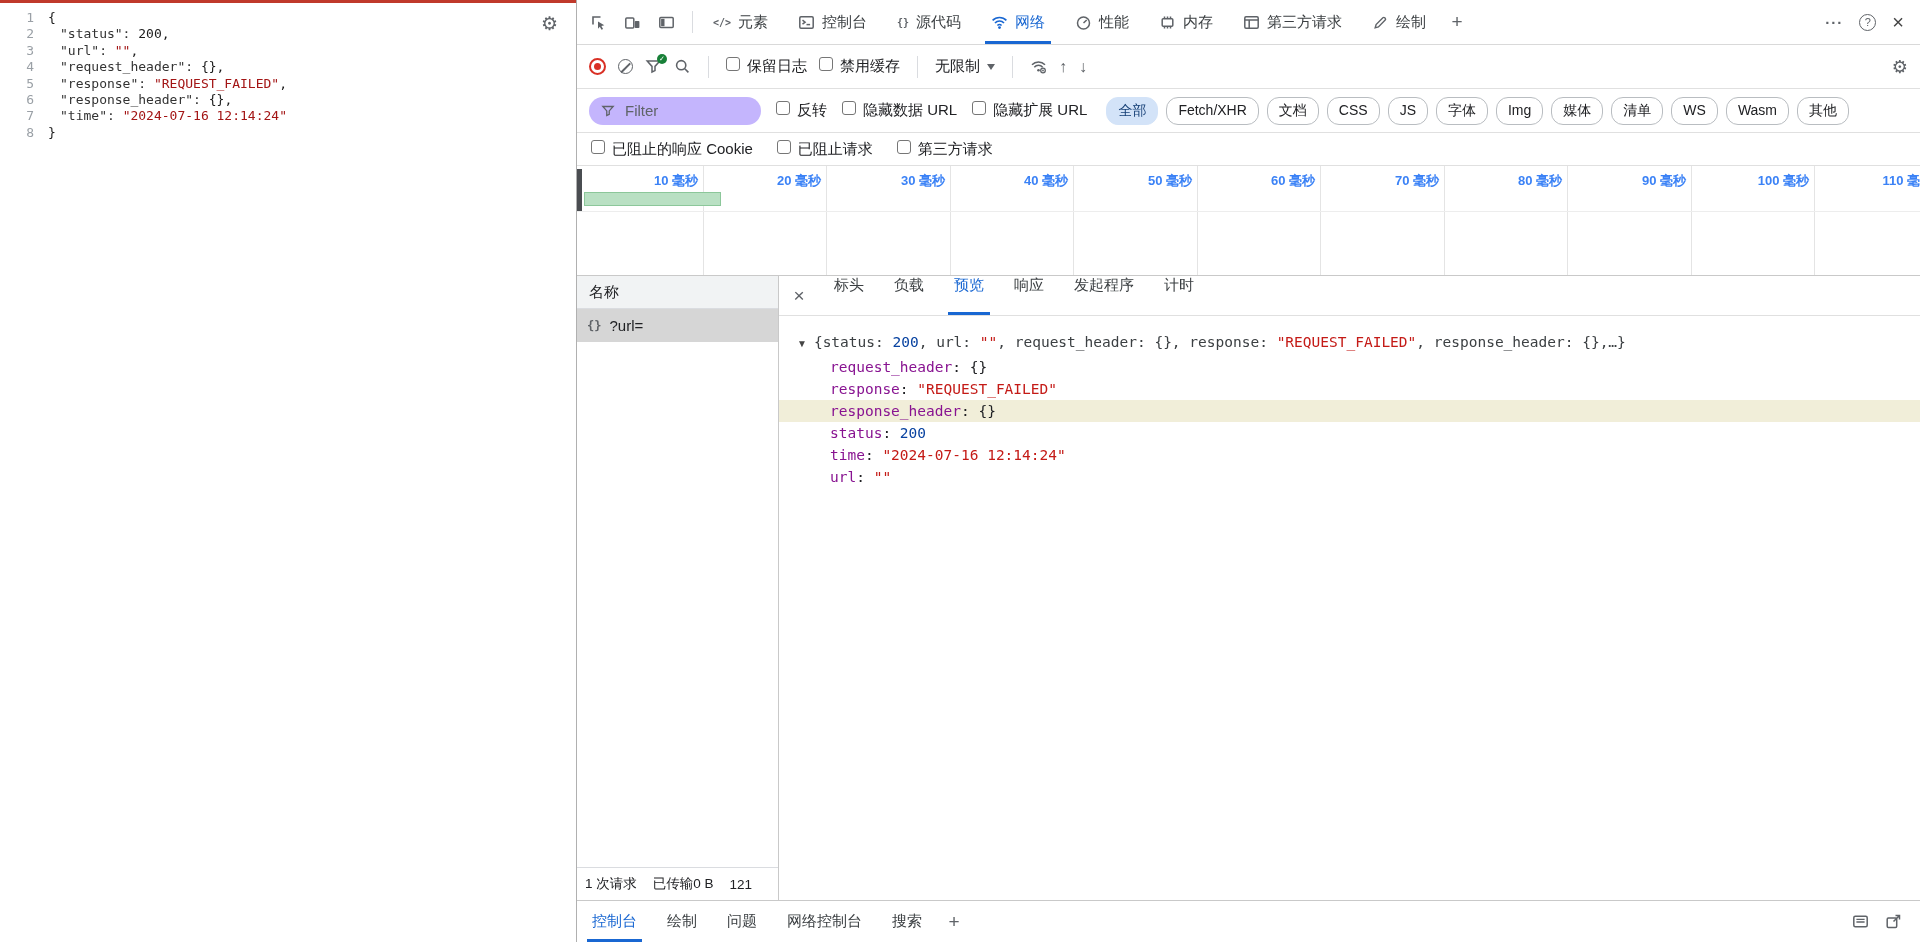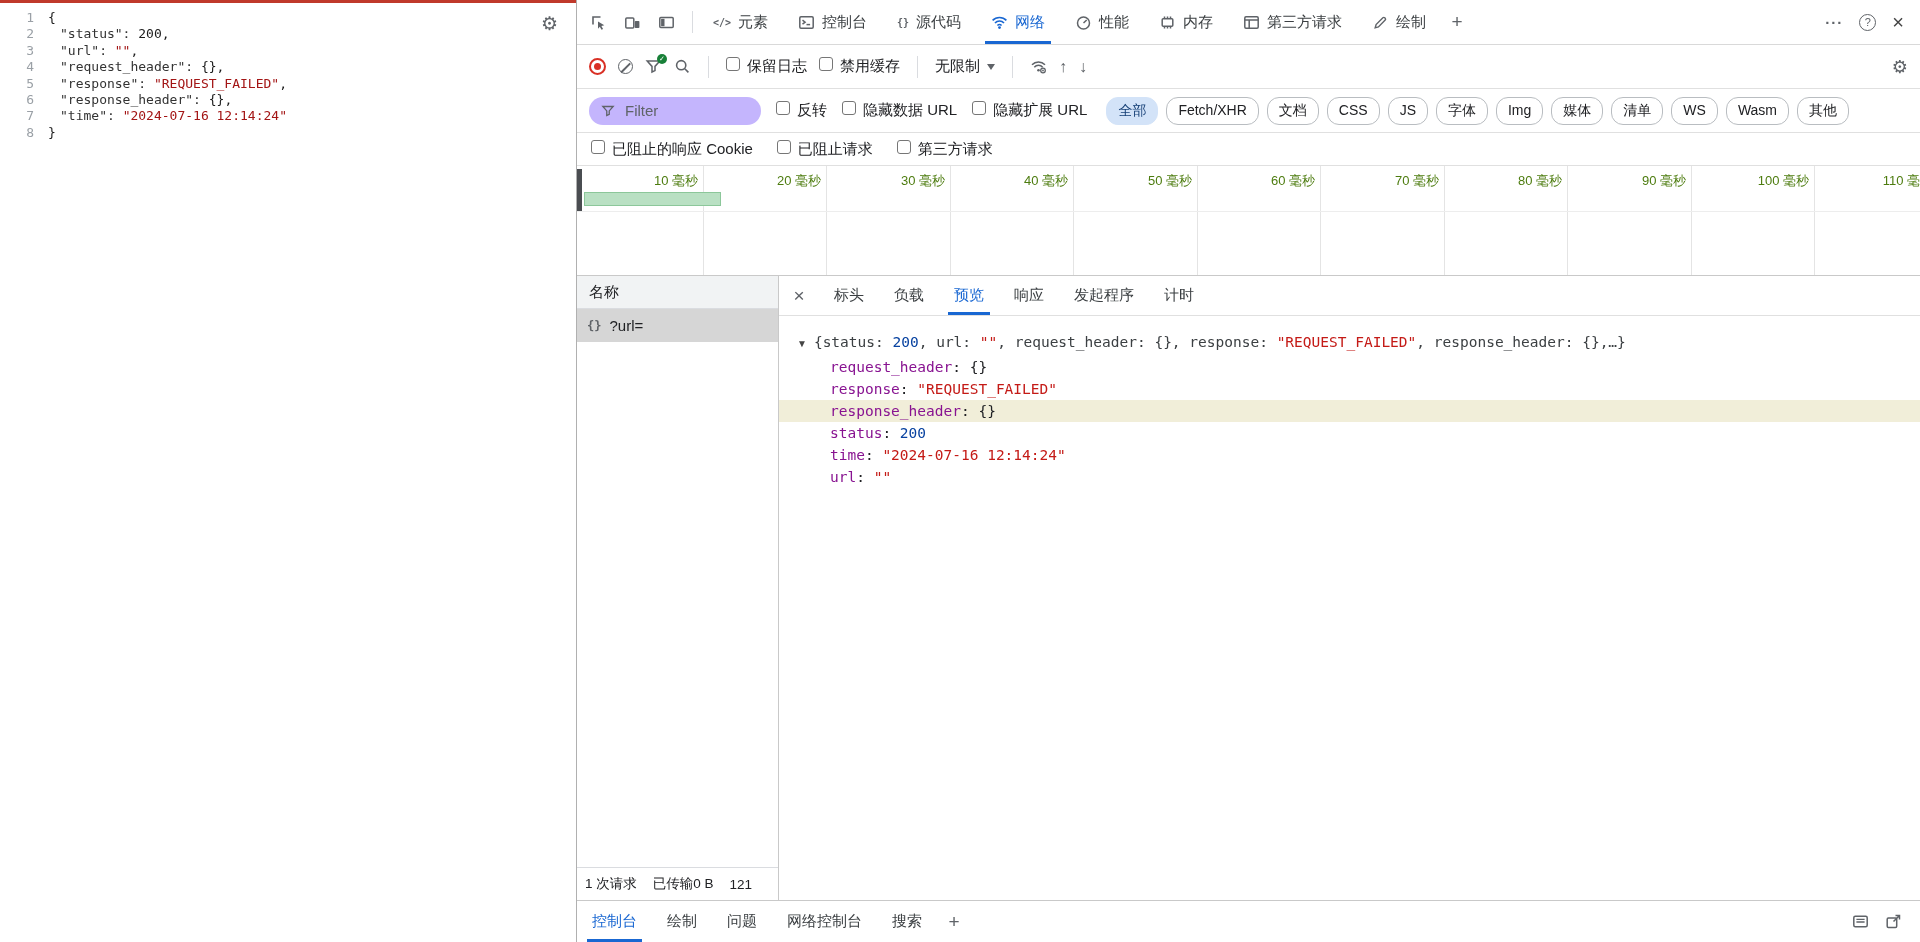--- a/index.html
+++ b/index.html
@@ -67,38 +67,38 @@
   .pills { display:flex; gap:8px; margin-left:4px; }
   .pill { padding:4px 11px; border:1px solid #b9bdc1; border-radius:12px; font-size:14px; background:#fff; color:#202124; white-space:nowrap; }
   .pill.selected { background:#d3e3f8; border-color:#d3e3f8; color:#174177; }
 
   
   .blocked-row { height:33px; display:flex; align-items:center; gap:24px; padding:0 14px; border-bottom:1px solid #e0e0e0; flex:none; }
 
   
   .timeline { height:110px; position:relative; border-bottom:1px solid #c9c9c9; overflow:hidden; flex:none; background:#fff; }
   .grid { position:absolute; top:0; bottom:0; width:1px; background:#e4e4e4; }
-  .tl-label { position:absolute; top:6px; transform:translateX(-100%); font-size:13px; color:#4d7c0f; white-space:nowrap; }
+  .tl-label { position:absolute; top:6px; transform:translateX(-100%); font-size:13px; color:#3b82f6; white-space:nowrap;font-weight:bold; }
   .tl-mid { position:absolute; left:0; right:0; top:45px; height:1px; background:#ededed; }
   .tl-bar { position:absolute; left:7px; top:26px; width:137px; height:14px; background:#b9e0c3; border:1px solid #8cc79a; }
   .tl-handle { position:absolute; left:0; top:3px; width:5px; height:42px; background:#4a4d51; }
 
   
   .net-main { flex:1; display:flex; min-height:0; }
   .req-list { width:202px; flex:none; border-right:1px solid #c9c9c9; display:flex; flex-direction:column; }
   .req-header { height:33px; display:flex; align-items:center; padding:0 12px; background:#f1f3f4; border-bottom:1px solid #dadce0; }
   .req-row { height:33px; display:flex; align-items:center; gap:8px; padding:0 10px; background:#d6d6d6; }
   .ricon { font-family:"DejaVu Sans Mono",monospace; font-size:12px; font-weight:bold; color:#5f6368; }
   .req-fill { flex:1; }
   .req-summary { height:33px; border-top:1px solid #dadce0; display:flex; align-items:center; gap:16px; padding:14px 8px; font-size:13.5px; white-space:nowrap; overflow:hidden; }
 
   .details { flex:1; display:flex; flex-direction:column; min-width:0; }
   .det-tabs { height:40px; display:flex; align-items:center; border-bottom:1px solid #e0e0e0; color:#3c4043; flex:none; }
   .det-close { width:40px; display:flex; justify-content:center; font-size:19px; color:#5f6368; }
-  .det-tab { padding:0 15px; height:100%; display:flex; align-items:center; position:relative; white-space:nowrap; }
+  .det-tab { padding:0 15px; height:100%; display:flex; align-items:flex-start; position:relative; white-space:nowrap; }
   .det-tab.active { color:#1967d2; }
   .det-tab.active::after { content:""; position:absolute; left:9px; right:9px; bottom:0; height:3px; background:#1967d2; }
 
   .preview { flex:1; font-family:"DejaVu Sans Mono","Liberation Mono",monospace; font-size:14.5px; padding-top:14px; overflow:hidden; }
   .pv-line1 { padding-left:18px; line-height:24px; white-space:nowrap; }
   .tri { font-size:10px; color:#444; margin-right:7px; font-family:"Liberation Sans",sans-serif; }
   .seg-plain { color:#3c4043; }
   .seg-num, .pv-num { color:#0842a0; }
   .seg-str, .pv-str { color:#c41a16; }
   .pv-obj { color:#202124; }

